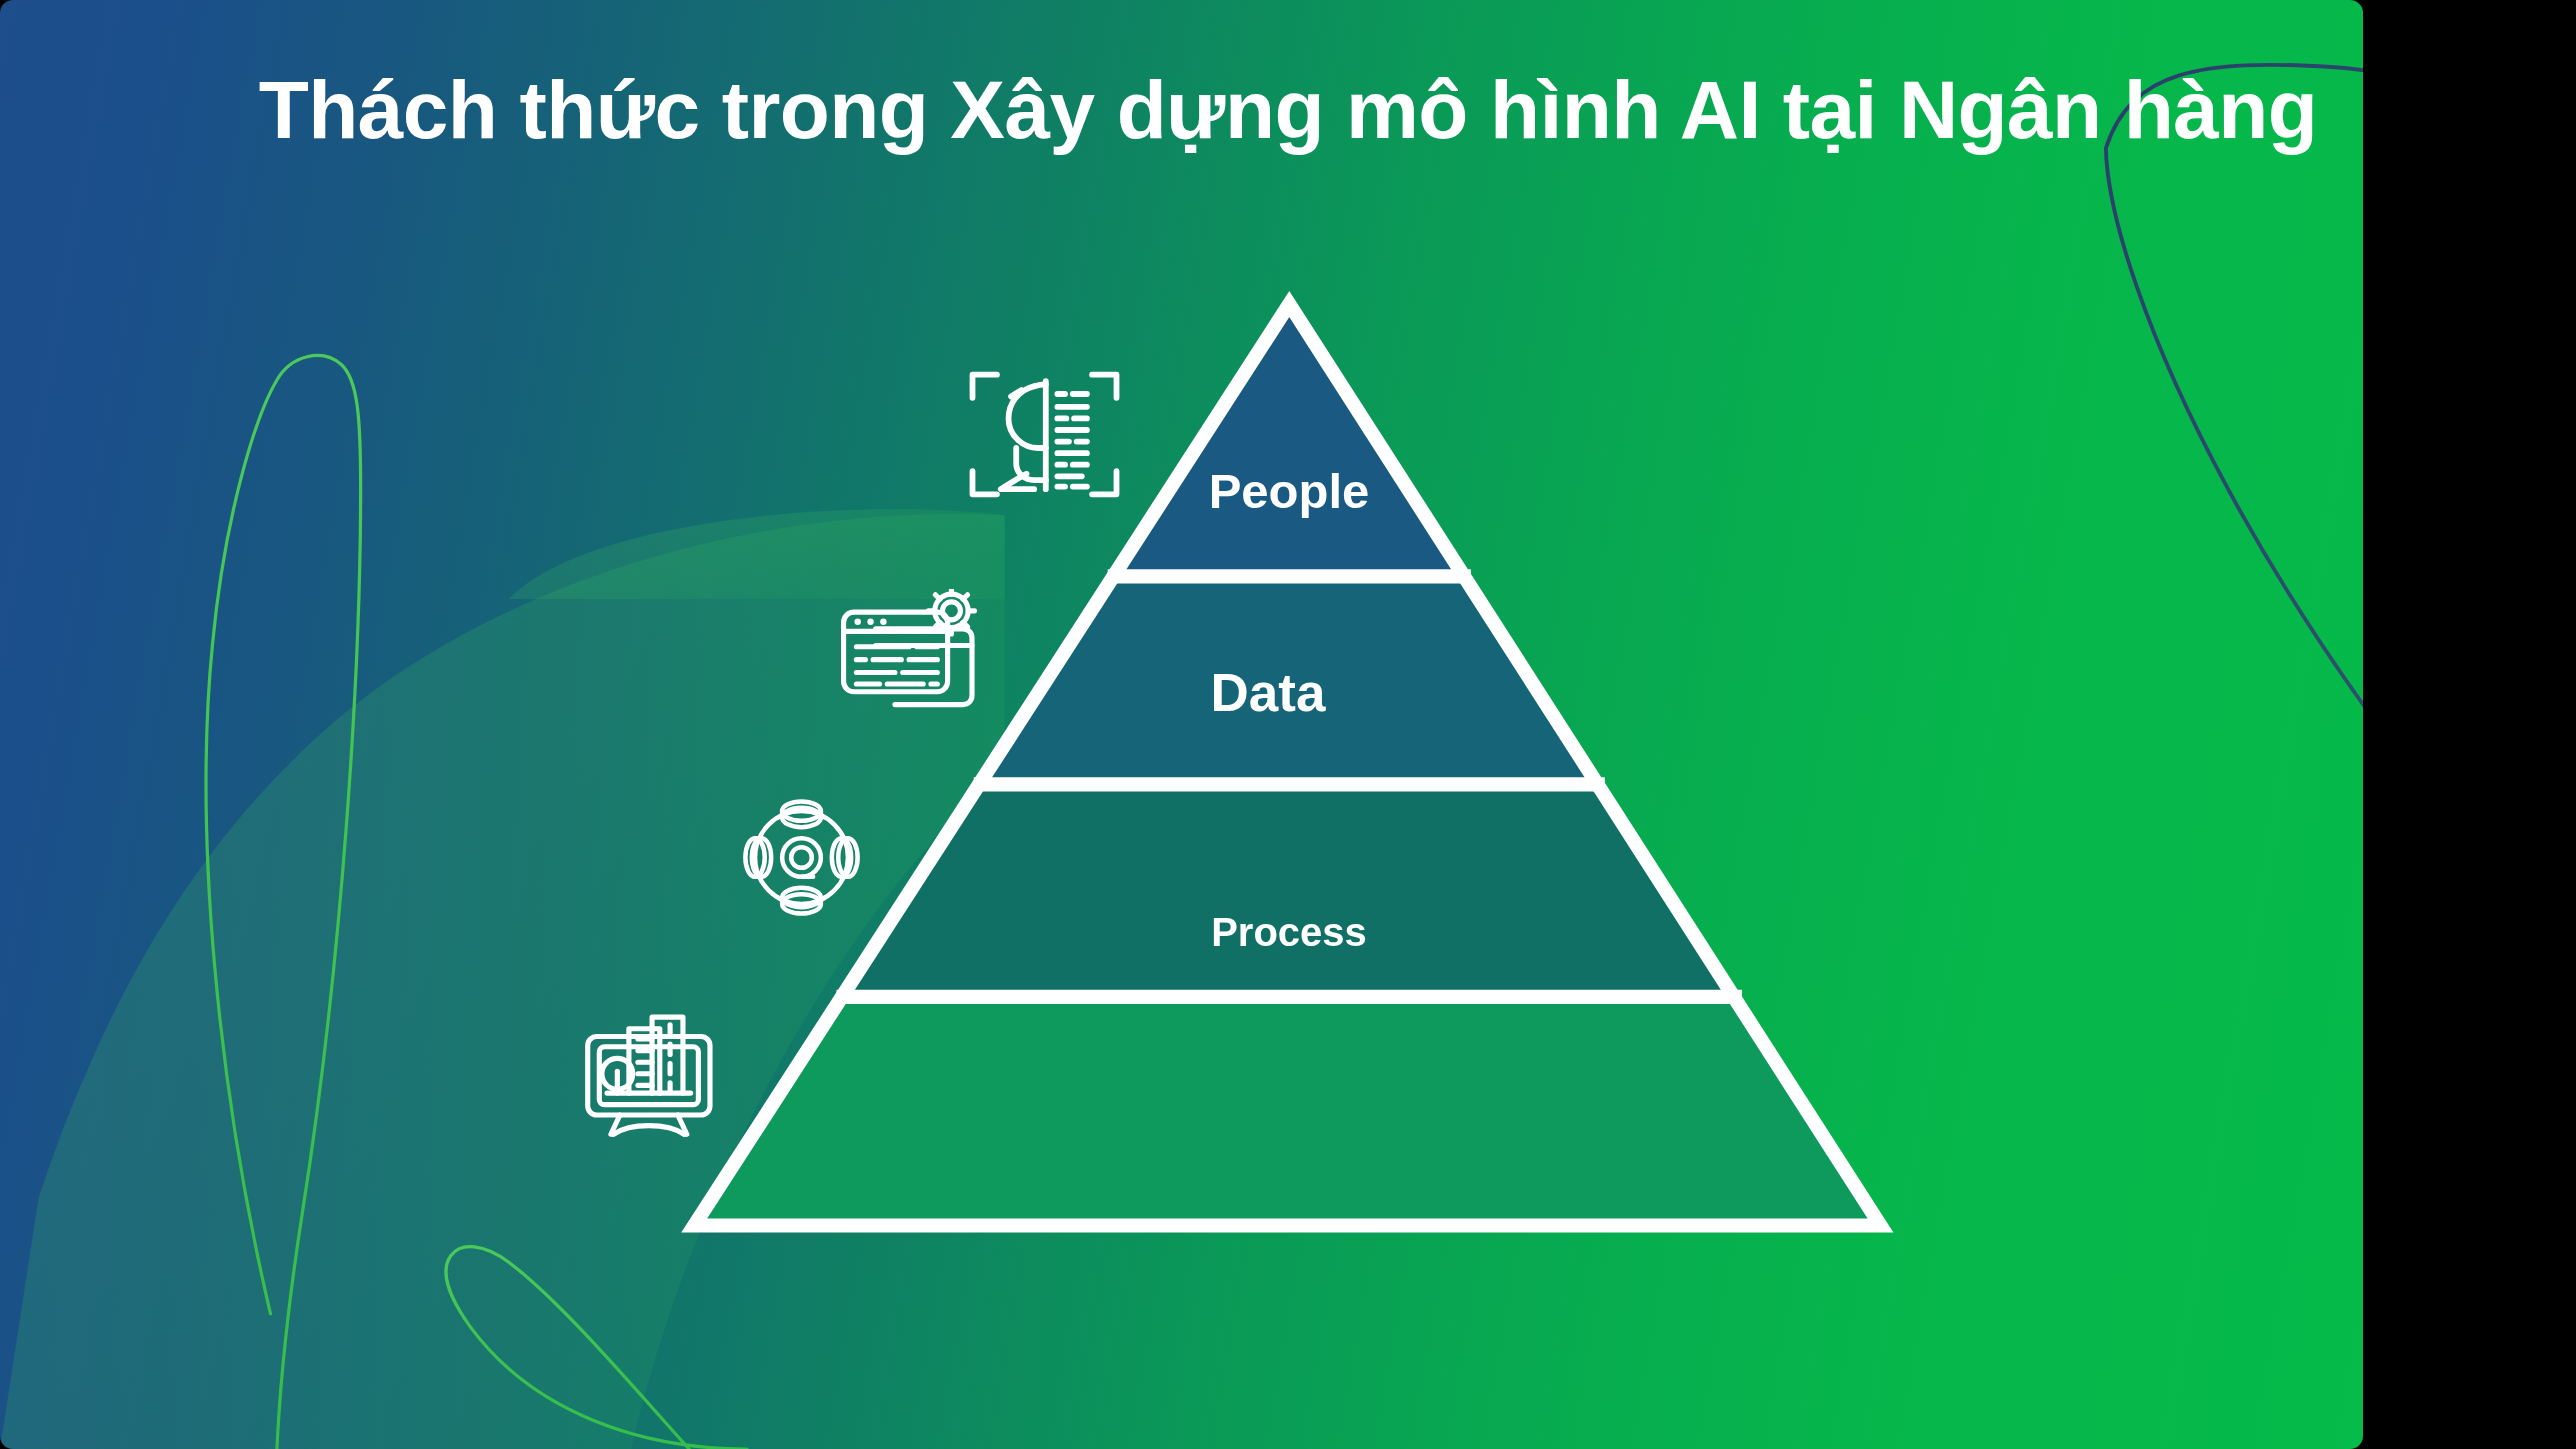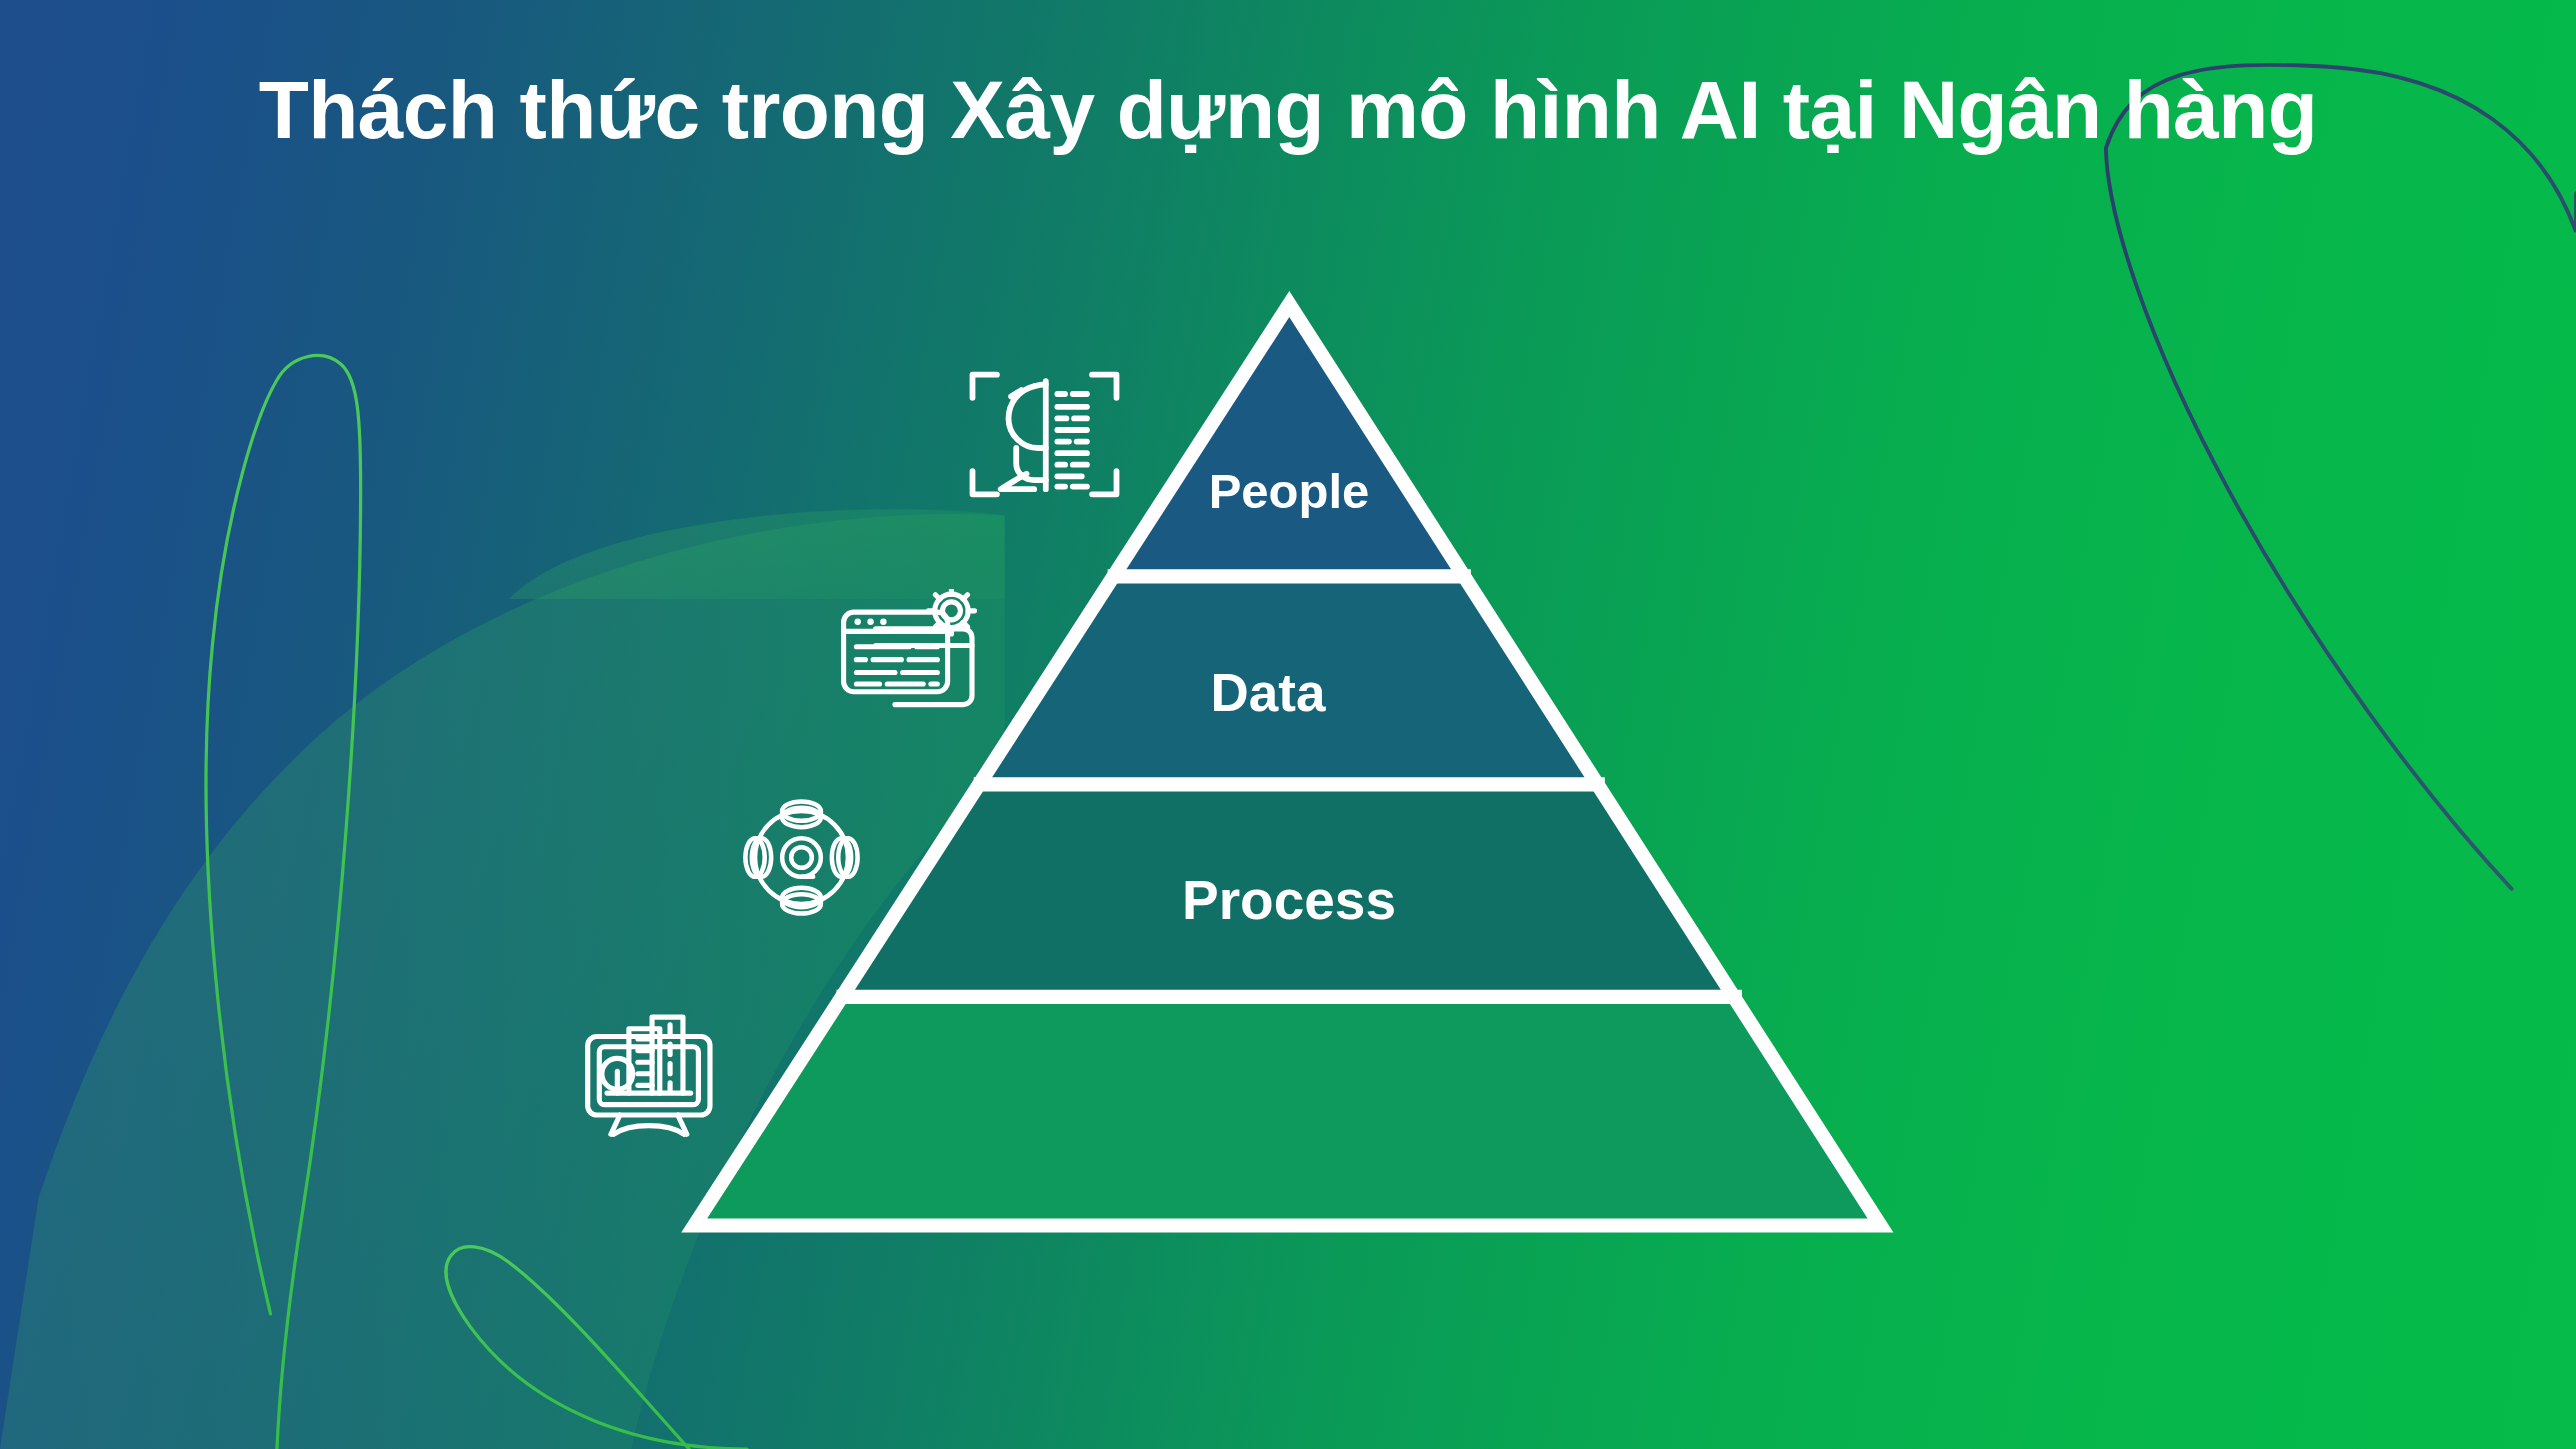--- a/index.html
+++ b/index.html
@@ -1,28 +1,29 @@
 <!DOCTYPE html>
 <html style="font-size:10.3px"><head>
 <meta charset="utf-8">
 <style>
   html,body{margin:0;padding:0;background:#000;}
   #stage{
-    position:relative;width:2576px;height:1449px;overflow:hidden;
+    position:relative;width:2363px;height:1449px;overflow:hidden;
     font-family:"Liberation Sans", sans-serif;
     background:linear-gradient(100deg,
         #1e4e8c 0%,
         #1b4f8b 6%,
         #18587f 16%,
         #146a72 28%,
         #0f8163 42%,
         #0a9a57 56%,
         #07ad4f 70%,
         #06b64b 82%,
         #05bb49 100%);
+    border-radius:13px;
   }
   .bg-layer{position:absolute;inset:0;pointer-events:none;}
   .bg-layer svg{display:block;width:2576px;height:1449px;}
 
   
   #title{
     position:absolute;left:0;top:67px;width:2576px;text-align:center;
     color:#ffffff;font-size:82px;font-weight:700;letter-spacing:-0.6px;
     line-height:1.05;white-space:nowrap;
   }
@@ -30,21 +31,21 @@
   
   #pyramid{position:absolute;left:0;top:0;width:2576px;height:1449px;}
   #pyramid svg{display:block;width:2576px;height:1449px;}
 
   .tier-label{
     position:absolute;color:#ffffff;font-weight:700;white-space:nowrap;
     transform:translate(-50%,-50%);text-align:center;
   }
   #label-people       {left:1289px;top:491px; font-size:49px;}
   #label-data         {left:1224px;top:692px;font-size:53px;margin-left:44px;}
-  #label-process      {left:1289px;top:900px;font-size:55px;}
+  #label-process      {left:1289px;top:932px;font-size:40px;}
   #label-infrastructure{left:1289px;top:1116px;font-size:58px;}
 
   
   .side-icon{position:absolute;}
   .side-icon svg{display:block;}
   #icon-people        {left:967px;top:367px;}
   #icon-data          {left:837px;top:589px;}
   #icon-process       {left:737px;top:793px;}
   #icon-infrastructure{left:580px; top:1008px;}
 </style>

